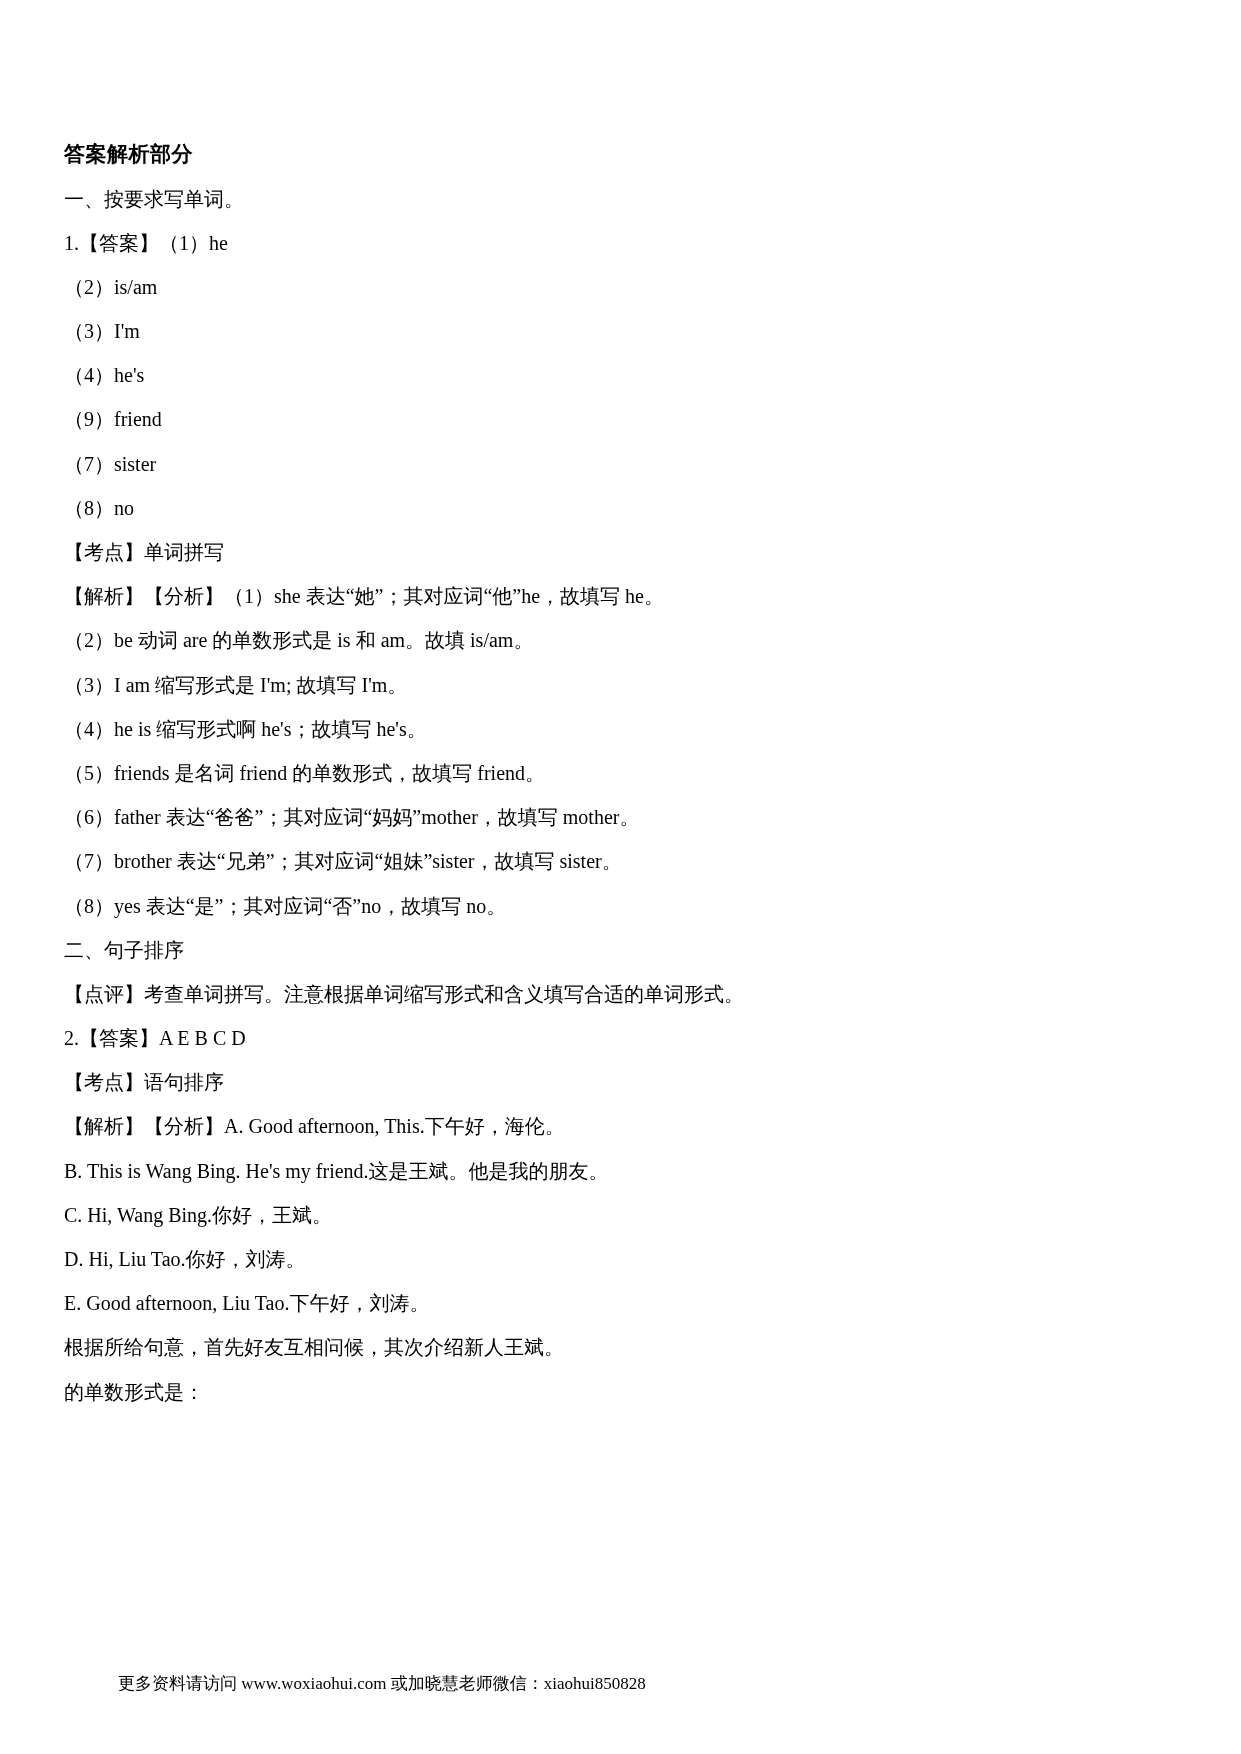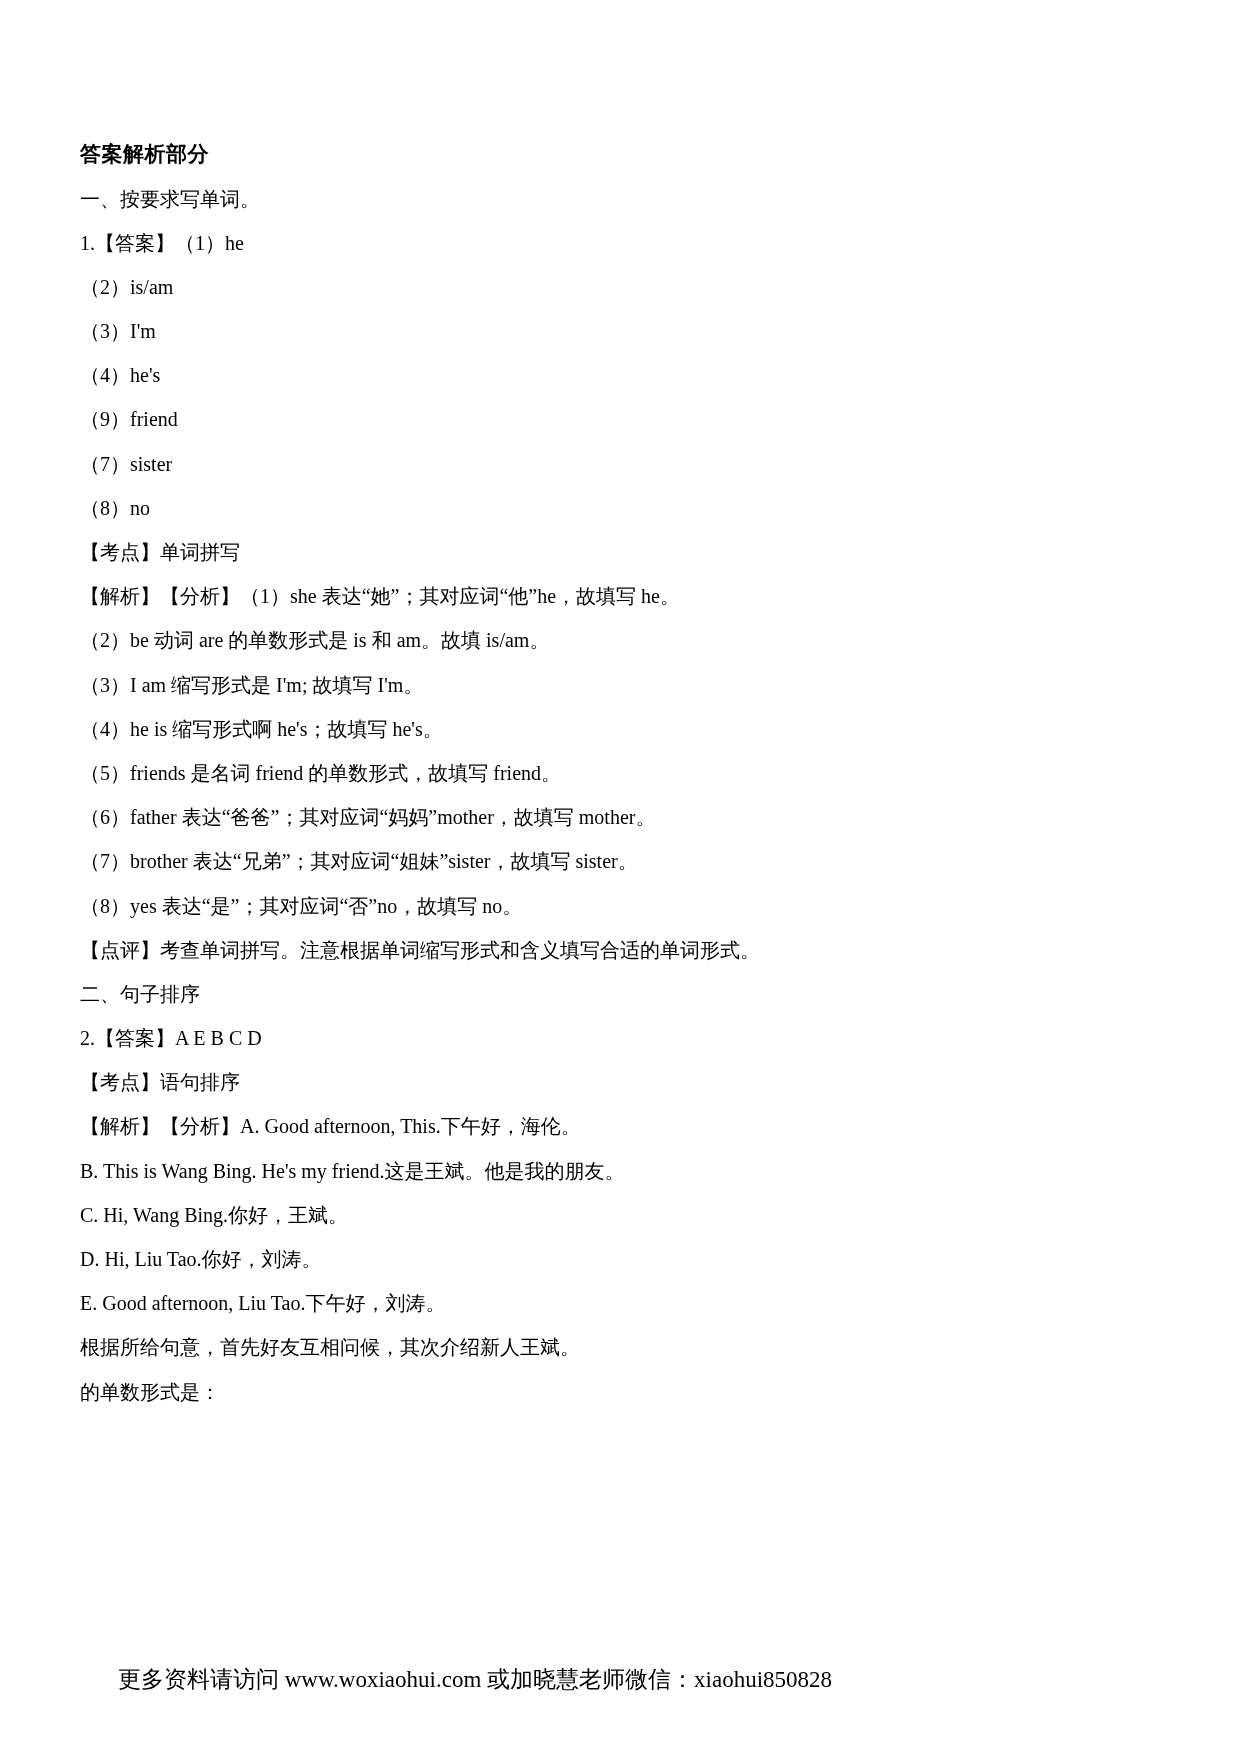--- a/index.html
+++ b/index.html
@@ -14,21 +14,21 @@
     font-family: "Liberation Serif", "DejaVu Serif", serif;
     color: #000000;
   }
   .page {
     position: absolute;
     left: 0;
     top: 0;
     width: 1241px;
     height: 1754px;
     box-sizing: border-box;
-    padding: 138px 120px 0 80px;
+    padding: 138px 120px 0 64px;
   }
   .doc-title {
     font-family: "Liberation Sans", "DejaVu Sans", sans-serif;
     font-weight: bold;
     font-size: 21px;
     letter-spacing: 0.5px;
     margin: 0 0 14px 0;
     line-height: 1.5;
   }
   .line {
@@ -36,21 +36,21 @@
     line-height: 1.56;
     margin: 0 0 13px 0;
     white-space: pre-wrap;
     word-break: break-word;
   }
   .footer {
     position: absolute;
     left: 118px;
     bottom: 58px;
     width: 1010px;
-    font-size: 23px;
+    font-size: 17px;
     line-height: 1.4;
     color: #000000;
     font-family: "Liberation Serif", "DejaVu Serif", serif;
   }
 </style>
 </head>
 <body>
 
 <div class="page">
 
@@ -66,22 +66,22 @@
   <p class="line">（8）no</p>
   <p class="line">【考点】单词拼写</p>
   <p class="line">【解析】【分析】（1）she 表达“她”；其对应词“他”he，故填写 he。</p>
   <p class="line">（2）be 动词 are 的单数形式是 is 和 am。故填 is/am。</p>
   <p class="line">（3）I am 缩写形式是 I'm; 故填写 I'm。</p>
   <p class="line">（4）he is 缩写形式啊 he's；故填写 he's。</p>
   <p class="line">（5）friends 是名词 friend 的单数形式，故填写 friend。</p>
   <p class="line">（6）father 表达“爸爸”；其对应词“妈妈”mother，故填写 mother。</p>
   <p class="line">（7）brother 表达“兄弟”；其对应词“姐妹”sister，故填写 sister。</p>
   <p class="line">（8）yes 表达“是”；其对应词“否”no，故填写 no。</p>
+  <p class="line">二、句子排序</p>
   <p class="line">【点评】考查单词拼写。注意根据单词缩写形式和含义填写合适的单词形式。</p>
-  <p class="line">二、句子排序</p>
   <p class="line">2.【答案】A E B C D</p>
   <p class="line">【考点】语句排序</p>
   <p class="line">【解析】【分析】A. Good afternoon, This.下午好，海伦。</p>
   <p class="line">B. This is Wang Bing. He's my friend.这是王斌。他是我的朋友。</p>
   <p class="line">C. Hi, Wang Bing.你好，王斌。</p>
   <p class="line">D. Hi, Liu Tao.你好，刘涛。</p>
   <p class="line">E. Good afternoon, Liu Tao.下午好，刘涛。</p>
   <p class="line">根据所给句意，首先好友互相问候，其次介绍新人王斌。</p>
   <p class="line">的单数形式是：</p>
 

